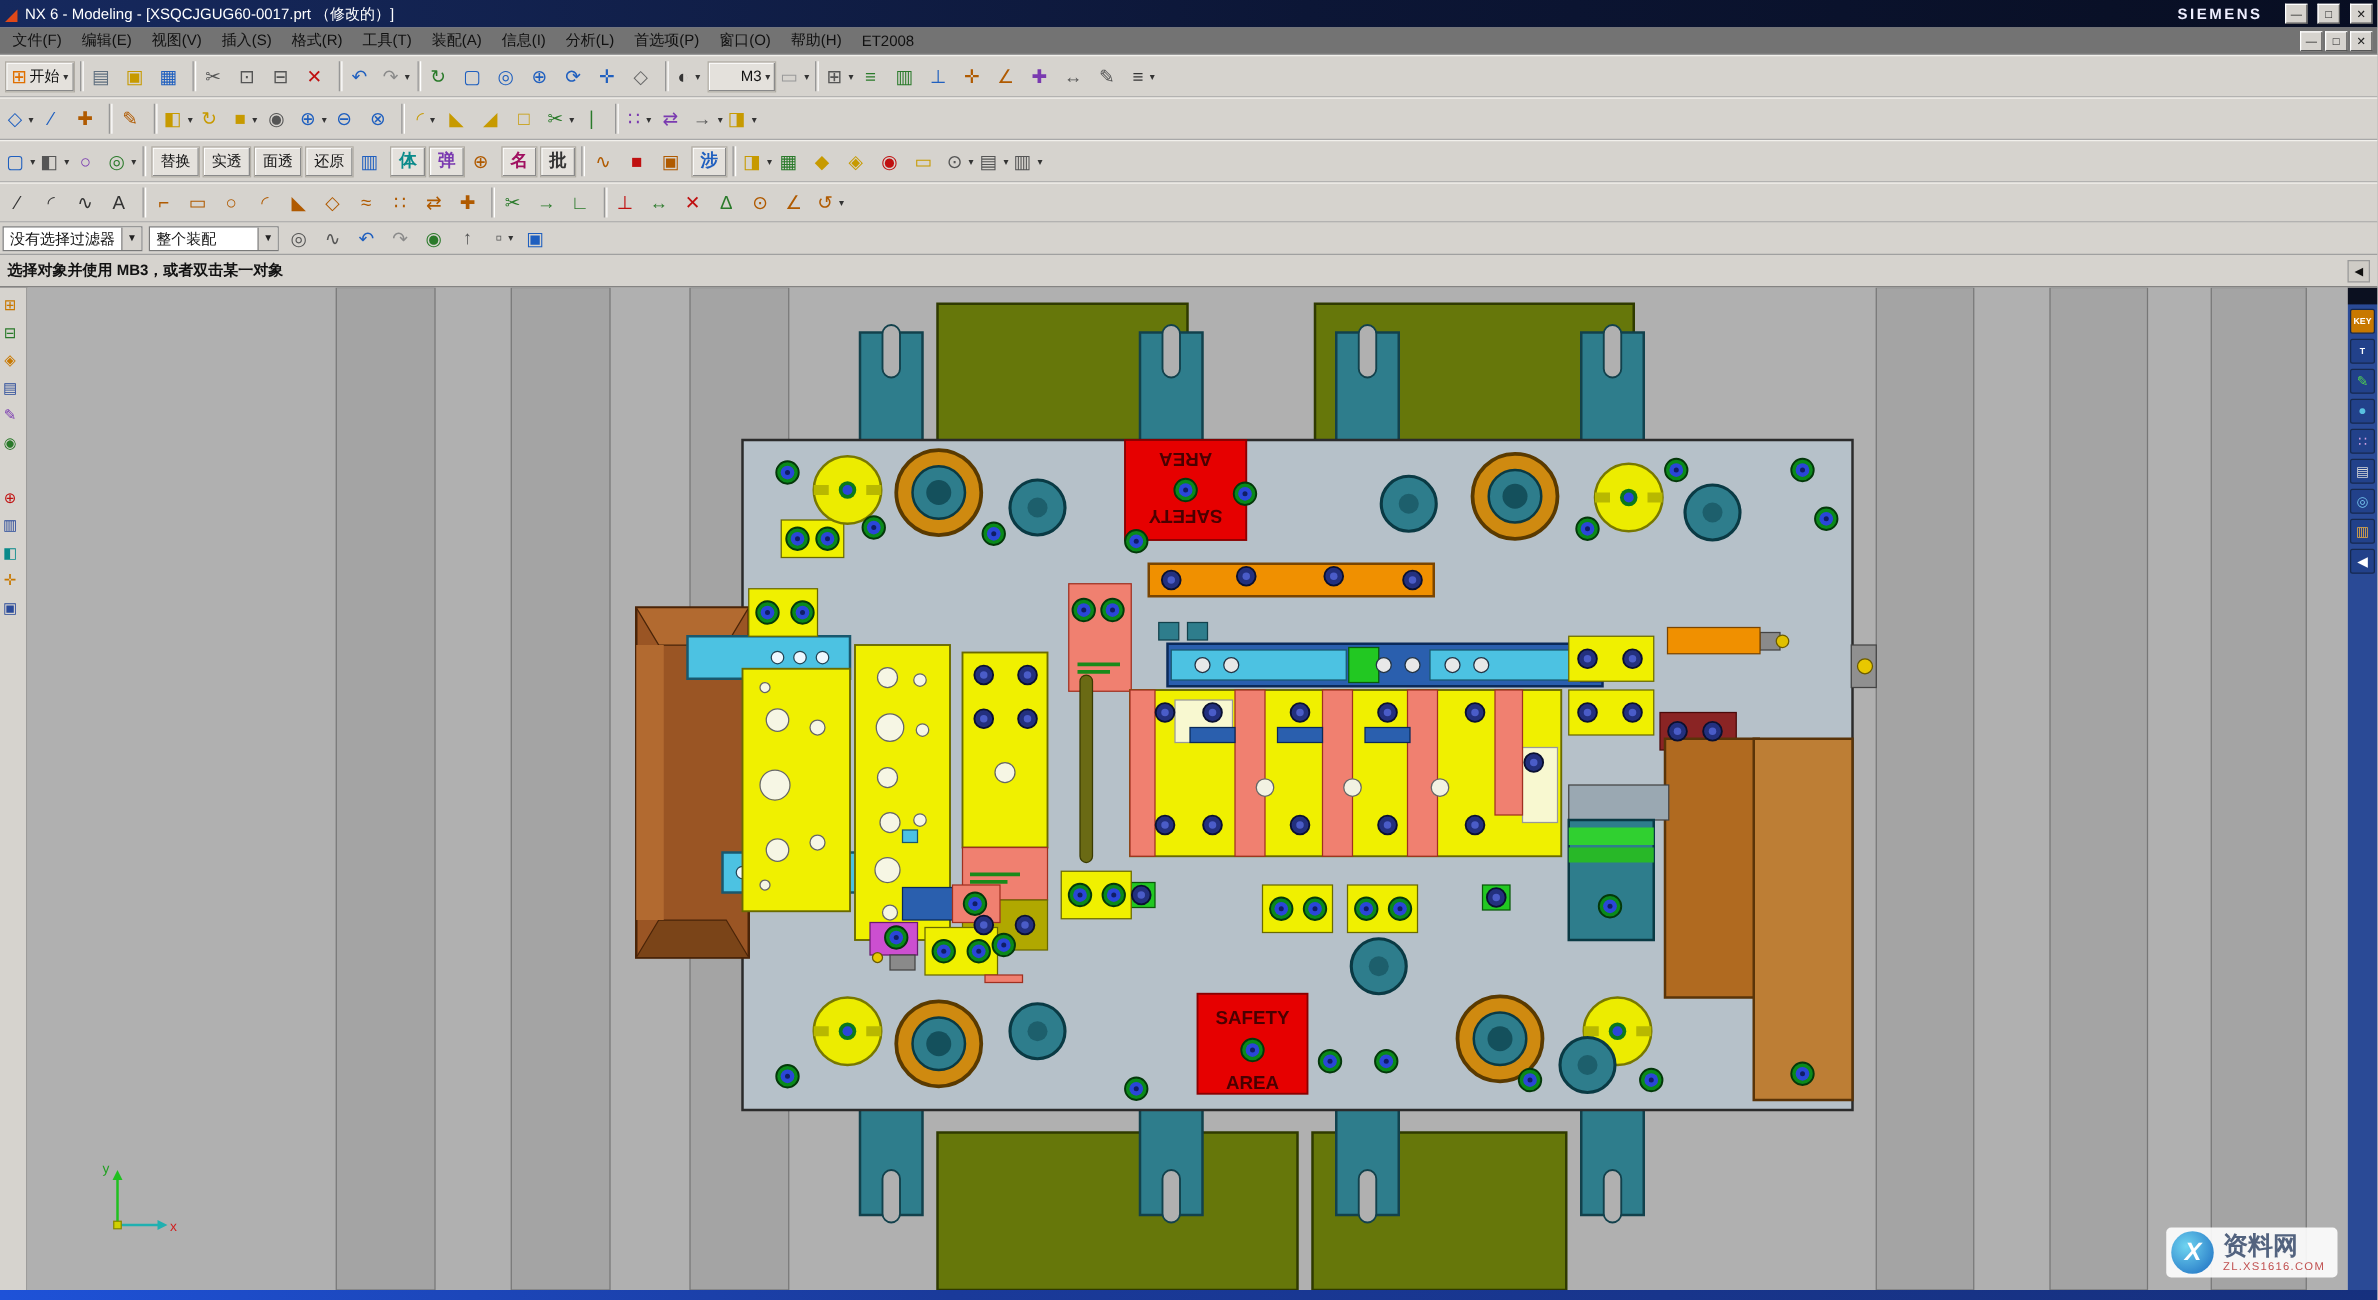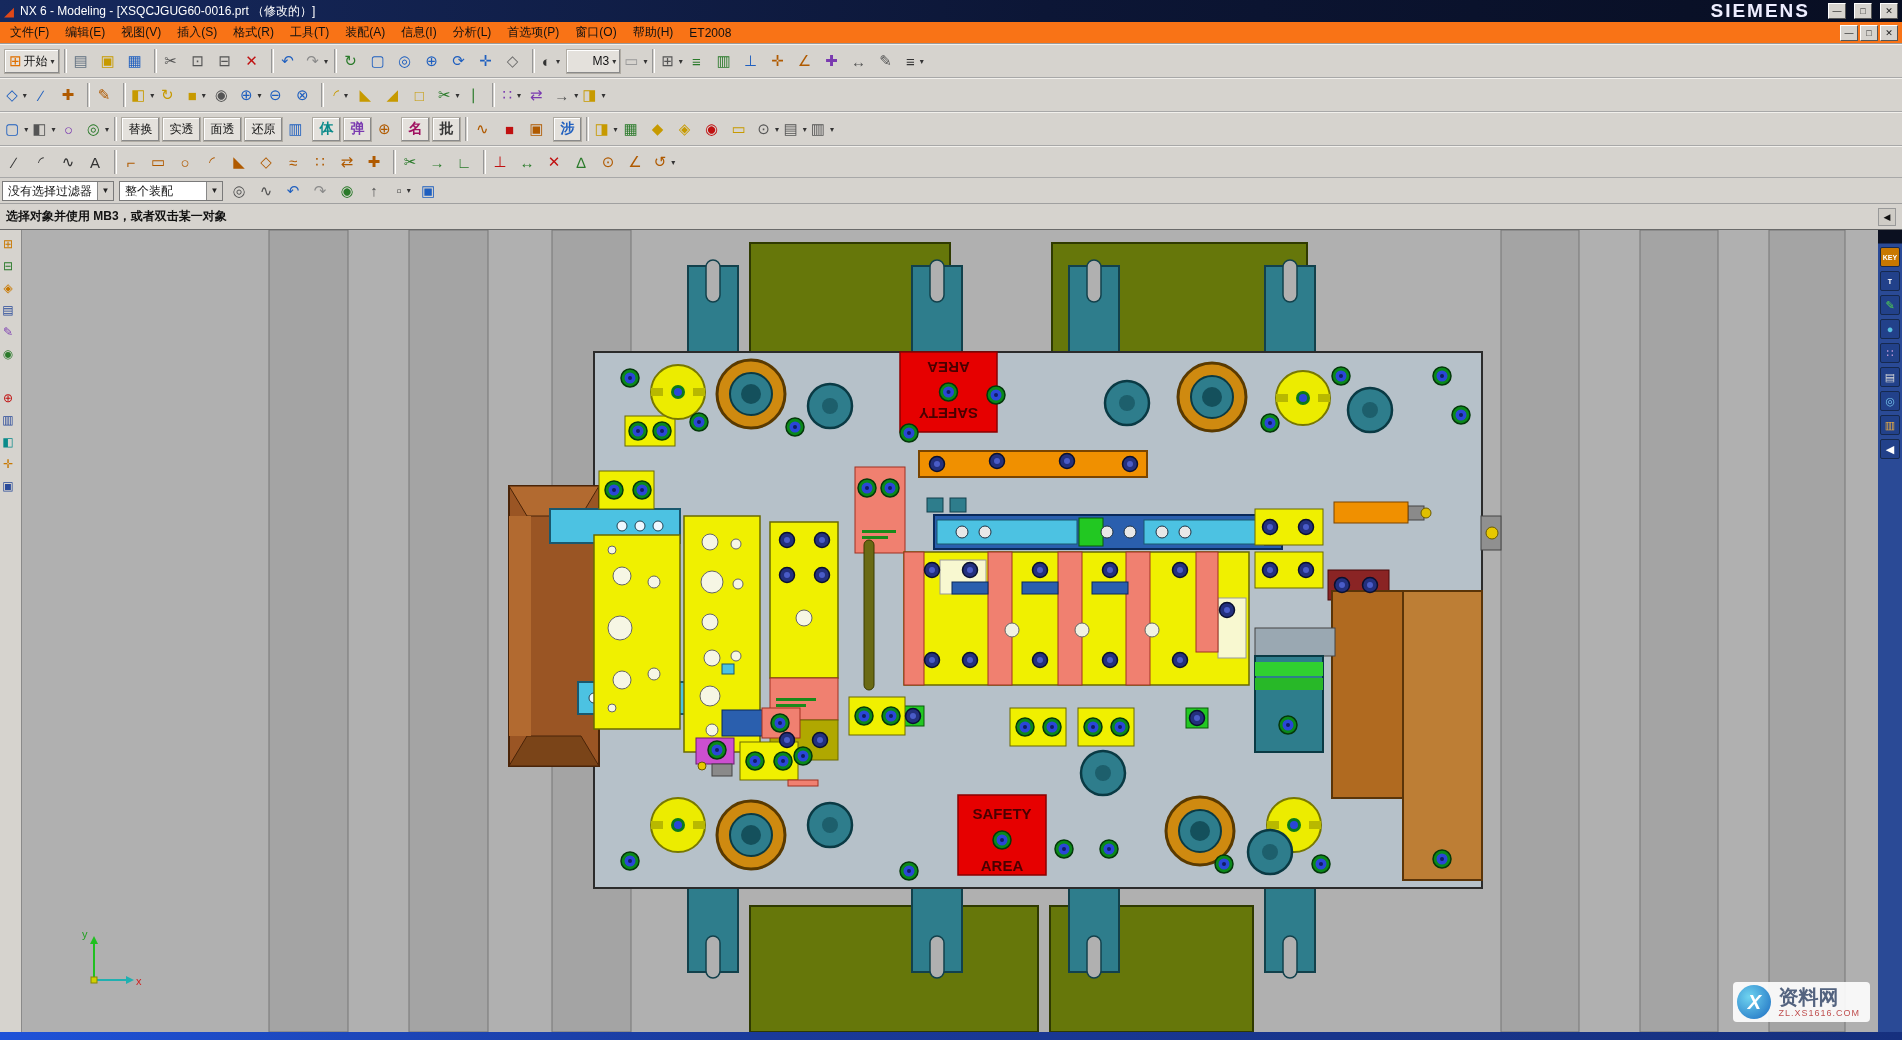--- a/index.html
+++ b/index.html
@@ -3,24 +3,24 @@
 <meta charset="utf-8">
 <style>
 *{margin:0;padding:0;box-sizing:border-box}
 html,body{width:1902px;height:1040px;overflow:hidden}
 body{font-family:"Liberation Sans",sans-serif;font-size:12px;background:#d6d3ce;color:#111}
 
 .titlebar{height:22px;background:linear-gradient(90deg,#16295e,#0c1636 55%,#080e22);color:#fff;display:flex;align-items:center;padding:0 4px;gap:6px}
 .titlebar .appicon{color:#e04818;font-size:13px;line-height:1}
 .titlebar .ttext{font-size:12px;white-space:nowrap}
 .spacer{flex:1}
-.brand{font-weight:bold;letter-spacing:2px;font-size:19px;color:#eef;margin-right:10px}
+.brand{font-weight:bold;letter-spacing:2px;font-size:12px;color:#eef;margin-right:10px}
 .winbtn{width:18px;height:16px;background:#d6d3ce;border:1px solid #fff;border-right-color:#555;border-bottom-color:#555;color:#222;font-size:9px;display:flex;align-items:center;justify-content:center;margin-left:2px}
 
-.menubar{height:22px;background:#f97316;display:flex;align-items:center;border-bottom:1px solid #9a9a9a;padding:0 2px}
+.menubar{height:22px;background:#737373;display:flex;align-items:center;border-bottom:1px solid #9a9a9a;padding:0 2px}
 .mitem{padding:2px 8px;white-space:nowrap}
 .mdi{display:flex;margin-right:2px}
 
 .trow{height:34px;background:#d6d3ce;display:flex;align-items:center;border-top:1px solid #f2f0ec;border-bottom:1px solid #a8a8a8;padding:0 3px;overflow:hidden;white-space:nowrap}
 .trow.h32{height:32px}
 .ticons{display:flex;align-items:center;height:100%}
 .tbtn{min-width:25px;height:25px;display:inline-flex;align-items:center;justify-content:center;font-size:15px;color:#444;border:1px solid transparent;margin:0 1px;background:transparent;cursor:default}
 .tbtn .lb{font-size:12px;color:#111;padding:0 2px}
 .tbtn .dd{font-size:8px;color:#333;margin-left:1px}
 .tbtn.txt{padding:0 4px;border:1px solid #b0aca4;background:#e4e1dc;box-shadow:inset -1px -1px 0 #8a8a8a,inset 1px 1px 0 #fff}
@@ -54,21 +54,21 @@
 .wm-logo{width:34px;height:34px;border-radius:50%;background:radial-gradient(circle at 35% 35%,#6fd4f0,#1a6ac0);color:#fff;font-weight:bold;font-style:italic;font-size:20px;display:flex;align-items:center;justify-content:center}
 .wm-name{font-size:20px;font-weight:bold;color:#53637f;line-height:1.05}
 .wm-url{font-size:9px;color:#c05050;letter-spacing:1px}
 svg text{font-family:"Liberation Sans",sans-serif}
 </style>
 </head>
 <body>
 
 <div class="titlebar">
   <span class="appicon">◢</span>
-  <span class="ttext">NX 6 - Modeling - [XSQCJGUG60-0016.prt （修改的）]</span>
+  <span class="ttext">NX 6 - Modeling - [XSQCJGUG60-0017.prt （修改的）]</span>
   <span class="spacer"></span>
   <span class="brand">SIEMENS</span>
   <span class="winbtn">—</span>
   <span class="winbtn">□</span>
   <span class="winbtn">✕</span>
 </div>
 
 <div class="menubar">
   <div class="ticons">
       <span class="mitem"><span class="lb">文件(F)</span></span>

